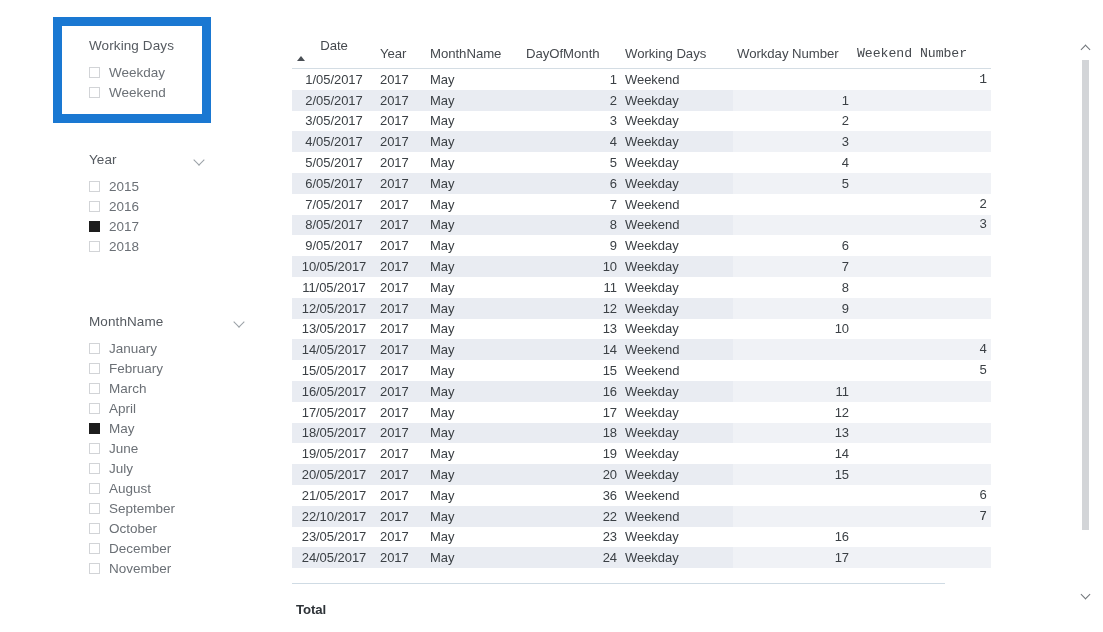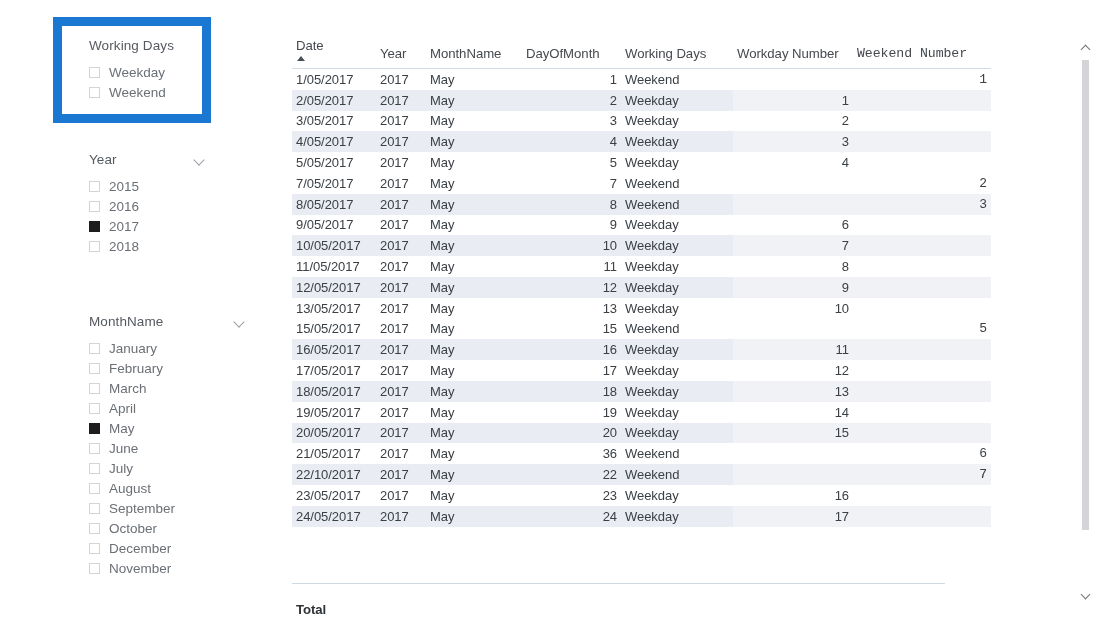--- a/index.html
+++ b/index.html
@@ -121,21 +121,21 @@
     padding: 0 4px;
     height: 20.8px;
     white-space: nowrap;
     letter-spacing: -0.05px;
     font-size: 13px;
     color: #3b4045;
   }
   tbody tr.alt td { background: #e9ecf2; }
   tbody tr.alt td.pale { background: #f0f2f6; }
 
-  .c-date   { width: 76px;  text-align: left;  }
+  .c-date   { width: 76px;  text-align: center;  }
   .c-year   { width: 42px;  text-align: left;  }
   .c-month  { width: 88px;  text-align: left;  }
   .c-dom    { width: 91px;  text-align: right; }
   .c-wd     { width: 104px; text-align: left;  }
   .c-wdnum  { width: 112px; text-align: right; }
   .c-wenum  { width: 130px; text-align: right; font-family: Liberation Mono, monospace; }
 
   th.c-dom, th.c-wdnum, th.c-wenum { text-align: left; }
   th.c-wd { text-align: left; }
 
@@ -367,20 +367,29 @@
         </tr>
         <tr>
           <td class="c-date">5/05/2017</td>
           <td class="c-year">2017</td>
           <td class="c-month">May</td>
           <td class="c-dom">5</td>
           <td class="c-wd">Weekday</td>
           <td class="c-wdnum">4</td>
           <td class="c-wenum"></td>
         </tr>
+        <tr class="alt">
+          <td class="c-date">6/05/2017</td>
+          <td class="c-year">2017</td>
+          <td class="c-month">May</td>
+          <td class="c-dom">6</td>
+          <td class="c-wd">Weekday</td>
+          <td class="c-wdnum pale">5</td>
+          <td class="c-wenum pale"></td>
+        </tr>
         <tr>
           <td class="c-date">7/05/2017</td>
           <td class="c-year">2017</td>
           <td class="c-month">May</td>
           <td class="c-dom">7</td>
           <td class="c-wd">Weekend</td>
           <td class="c-wdnum"></td>
           <td class="c-wenum">2</td>
         </tr>
         <tr class="alt">
@@ -429,20 +438,29 @@
           <td class="c-wenum pale"></td>
         </tr>
         <tr>
           <td class="c-date">13/05/2017</td>
           <td class="c-year">2017</td>
           <td class="c-month">May</td>
           <td class="c-dom">13</td>
           <td class="c-wd">Weekday</td>
           <td class="c-wdnum">10</td>
           <td class="c-wenum"></td>
+        </tr>
+        <tr class="alt">
+          <td class="c-date">14/05/2017</td>
+          <td class="c-year">2017</td>
+          <td class="c-month">May</td>
+          <td class="c-dom">14</td>
+          <td class="c-wd">Weekend</td>
+          <td class="c-wdnum pale"></td>
+          <td class="c-wenum pale">4</td>
         </tr>
         <tr>
           <td class="c-date">15/05/2017</td>
           <td class="c-year">2017</td>
           <td class="c-month">May</td>
           <td class="c-dom">15</td>
           <td class="c-wd">Weekend</td>
           <td class="c-wdnum"></td>
           <td class="c-wenum">5</td>
         </tr>

